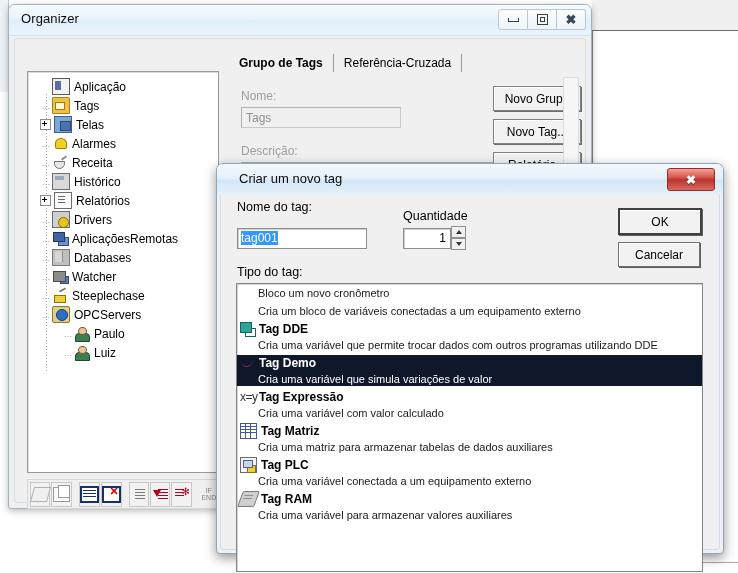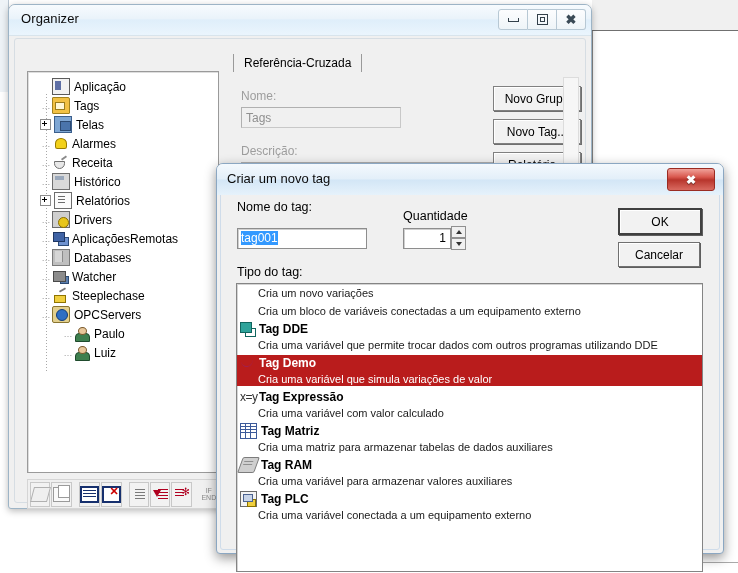--- a/index.html
+++ b/index.html
@@ -189,21 +189,21 @@
   }
   .dlg-frame {
     position:absolute; left:3px; top:3px; right:3px; bottom:3px;
     border:1px solid #cfdcea; border-radius:5px 5px 3px 3px; pointer-events:none;
   }
   .dlg-title-bar {
     position:absolute; left:0; top:0; right:0; height:31px;
     background:linear-gradient(to bottom,#f4f9fd 0%,#e3eff9 48%,#d3e6f6 52%,#e6f2fb 100%);
     border-radius:6px 6px 0 0;
   }
-  .dlg-title { position:absolute; left:10px; top:7px; font-size:13px; color:#0b0b0b; }
+  .dlg-title { position:absolute; left:22px; top:7px; font-size:13px; color:#0b0b0b; }
   .dlg-close {
     position:absolute; right:8px; top:4px; width:46px; height:21px;
     background:linear-gradient(to bottom,#f0a29a 0%,#d9584e 38%,#b8352c 52%,#d96a60 100%);
     border:1px solid #9a2b22; border-radius:3px;
     display:flex; align-items:center; justify-content:center;
     color:#ffffff; font-size:12px; font-weight:bold;
     text-shadow:0 1px 1px rgba(0,0,0,0.5);
   }
   .dlg-body { position:absolute; left:0; top:31px; right:0; bottom:0; }
 
@@ -237,21 +237,21 @@
 
   .typelist {
     position:absolute; left:19px; top:52px; width:465px; height:287px;
     background:#ffffff; border:1px solid #848484; box-shadow:inset 1px 1px 0 #d4d4d4;
     overflow:hidden;
   }
   .tl-item { position:relative; padding:1px 0 2px 0; }
   .tl-item.selected .tl-name,
   .tl-item.selected .tl-desc { color:#ffffff; }
   .tl-item.selected .tl-row,
-  .tl-item.selected .tl-descrow { background:#b91c1c; }
+  .tl-item.selected .tl-descrow { background:#0f172a; }
   .tl-row { display:flex; align-items:center; height:16px; padding-left:3px; }
   .tl-descrow { padding-left:21px; height:15px; display:flex; align-items:center; }
   .tl-ic { width:15px; height:14px; margin-right:4px; flex:none; position:relative; display:block; }
   .tl-name { font-size:12px; font-weight:bold; color:#000; }
   .tl-desc { font-size:11px; color:#1a1a1a; }
 
   .ti-crono{ background:#e9e9e9; border:1px solid #6a6a6a; }
   .ti-crono:after{content:"";position:absolute;left:4px;top:4px;width:9px;height:9px;background:#f5d547;border:1px solid #8a7200;border-radius:50%;}
   .ti-crono:before{content:"";position:absolute;left:1px;top:1px;width:11px;height:3px;background:#9aa3b5;}
   .ti-bloco{ background:#d42f2f; border:1px solid #8a1010; }
@@ -418,20 +418,21 @@
           </div>
         <div class="tbtn sep">
             <span class="tb-ic tb-find"></span>
           </div>
         <div class="tbtn flat">
           <span class="tb-ifend">IF<br>END</span>
         </div>
       </div>
 
       <div class="tabs">
+        <div class="tab active">Grupo de Tags</div>
         <div class="tabdiv"></div>
         <div class="tab">Referência-Cruzada</div>
         <div class="tabdiv"></div>
       </div>
 
       <div class="field-label" style="left:226px; top:50px;">Nome:</div>
       <div class="field-box" style="left:226px; top:68px; width:160px; height:21px;">Tags</div>
       <div class="field-label" style="left:226px; top:105px;">Descrição:</div>
       <div class="field-box" style="left:226px; top:123px; width:300px; height:21px;"></div>
 
@@ -476,21 +477,21 @@
             <span class="arr-dn"></span>
           </div>
       </div>
 
       <div class="lbl" style="left:20px; top:70px;">Tipo do tag:</div>
 
       <div class="typelist" style="top:88px;">
         <div id="typelist-root">
             <div class="tl-item">
               <div class="tl-descrow">
-                <span class="tl-desc">Cria um novo variações</span>
+                <span class="tl-desc">Bloco um novo cronômetro</span>
               </div>
             </div>
             <div class="tl-item">
               <div class="tl-descrow">
                 <span class="tl-desc">Cria um bloco de variáveis conectadas a um equipamento externo</span>
               </div>
             </div>
             <div class="tl-item">
               <div class="tl-row">
                 <span class="tl-ic ti-dde"></span>
@@ -522,36 +523,36 @@
               <div class="tl-row">
                 <span class="tl-ic ti-mat"></span>
                 <span class="tl-name">Tag Matriz</span>
               </div>
               <div class="tl-descrow">
                 <span class="tl-desc">Cria uma matriz para armazenar tabelas de dados auxiliares</span>
               </div>
             </div>
             <div class="tl-item">
               <div class="tl-row">
+                <span class="tl-ic ti-plc"></span>
+                <span class="tl-name">Tag PLC</span>
+              </div>
+              <div class="tl-descrow">
+                <span class="tl-desc">Cria uma variável conectada a um equipamento externo</span>
+              </div>
+            </div>
+            <div class="tl-item">
+              <div class="tl-row">
                 <span class="tl-ic ti-ram"></span>
                 <span class="tl-name">Tag RAM</span>
               </div>
               <div class="tl-descrow">
                 <span class="tl-desc">Cria uma variável para armazenar valores auxiliares</span>
               </div>
             </div>
-            <div class="tl-item">
-              <div class="tl-row">
-                <span class="tl-ic ti-plc"></span>
-                <span class="tl-name">Tag PLC</span>
-              </div>
-              <div class="tl-descrow">
-                <span class="tl-desc">Cria uma variável conectada a um equipamento externo</span>
-              </div>
-            </div>
           </div>
       </div>
 
       <div class="dlg-btn default" style="left:401px; top:13px;">
         <span>OK</span>
       </div>
       <div class="dlg-btn" style="left:401px; top:47px;">
         <span>Cancelar</span>
       </div>
 

